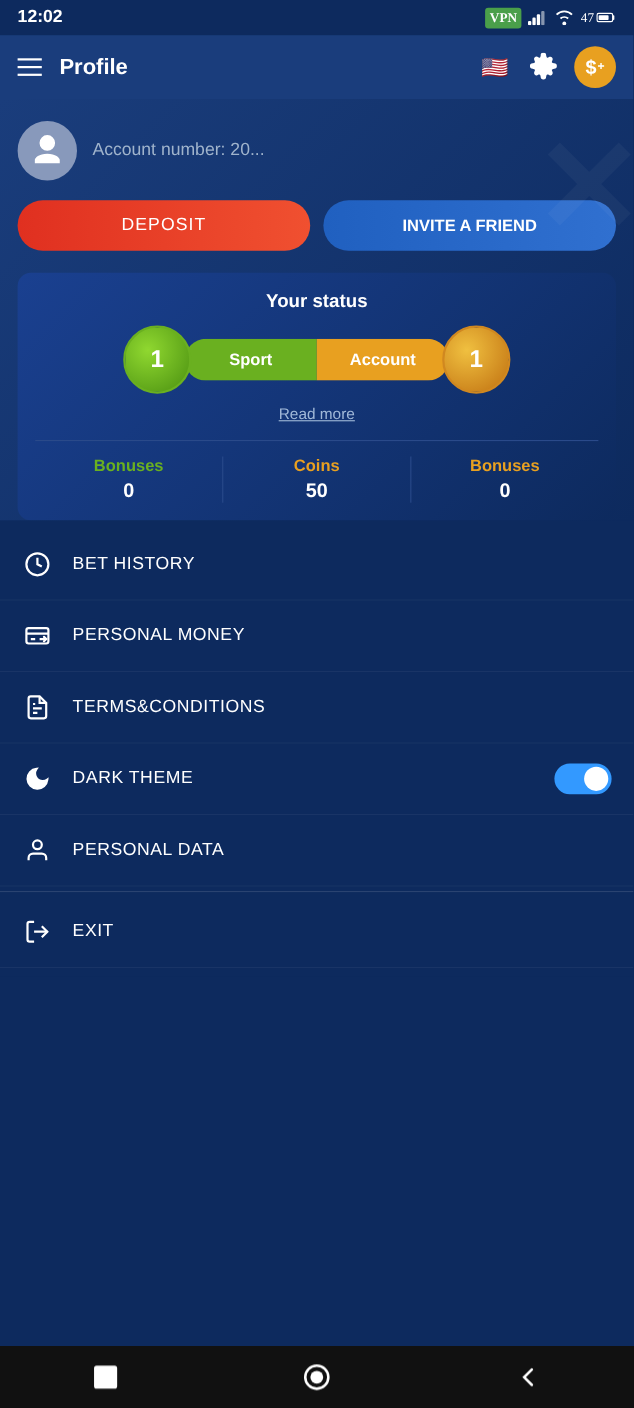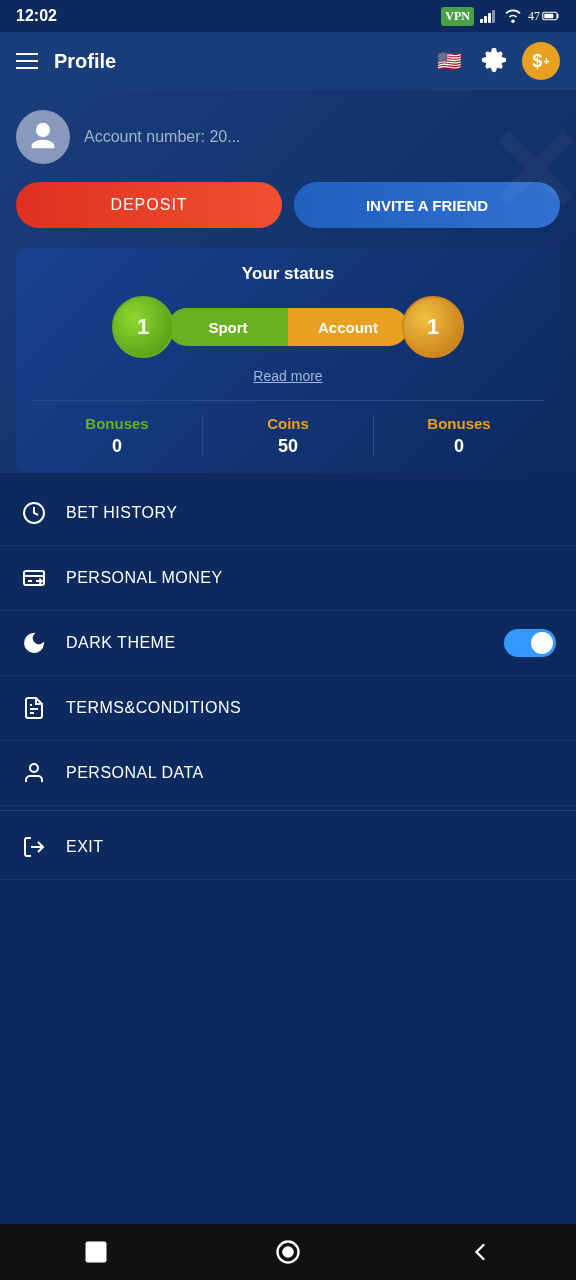--- a/index.html
+++ b/index.html
@@ -519,38 +519,38 @@
         <path d="M18 13l2 2-2 2" stroke-linecap="round"></path>
         <line x1="20" y1="15" x2="14" y2="15"></line>
       </svg>
     </div>
     <span class="menu-label">PERSONAL MONEY</span>
   </div>
 
   <div class="menu-item">
     <div class="menu-icon">
       <svg viewBox="0 0 24 24" stroke-width="2" stroke="white" fill="none">
-        <path d="M21 12.79A9 9 0 1 1 11.21 3 7 7 0 0 0 21 12.79z" fill="white"></path>
-      </svg>
-    </div>
-    <span class="menu-label">DARK THEME</span>
-    <div class="toggle-switch"></div>
-  </div>
-
-  <div class="menu-item">
-    <div class="menu-icon">
-      <svg viewBox="0 0 24 24" stroke-width="2" stroke="white" fill="none">
         <path d="M14 2H6a2 2 0 0 0-2 2v16a2 2 0 0 0 2 2h12a2 2 0 0 0 2-2V8z"></path>
         <polyline points="14,2 14,8 20,8"></polyline>
         <line x1="8" y1="13" x2="16" y2="13"></line>
         <line x1="8" y1="17" x2="12" y2="17"></line>
         <path d="M8 9h2"></path>
       </svg>
     </div>
     <span class="menu-label">TERMS&amp;CONDITIONS</span>
+  </div>
+
+  <div class="menu-item">
+    <div class="menu-icon">
+      <svg viewBox="0 0 24 24" stroke-width="2" stroke="white" fill="none">
+        <path d="M21 12.79A9 9 0 1 1 11.21 3 7 7 0 0 0 21 12.79z" fill="white"></path>
+      </svg>
+    </div>
+    <span class="menu-label">DARK THEME</span>
+    <div class="toggle-switch"></div>
   </div>
 
   <div class="menu-item">
     <div class="menu-icon">
       <svg viewBox="0 0 24 24" stroke-width="2" stroke="white" fill="none">
         <path d="M20 21v-2a4 4 0 0 0-4-4H8a4 4 0 0 0-4 4v2"></path>
         <circle cx="12" cy="7" r="4"></circle>
       </svg>
     </div>
     <span class="menu-label">PERSONAL DATA</span>

